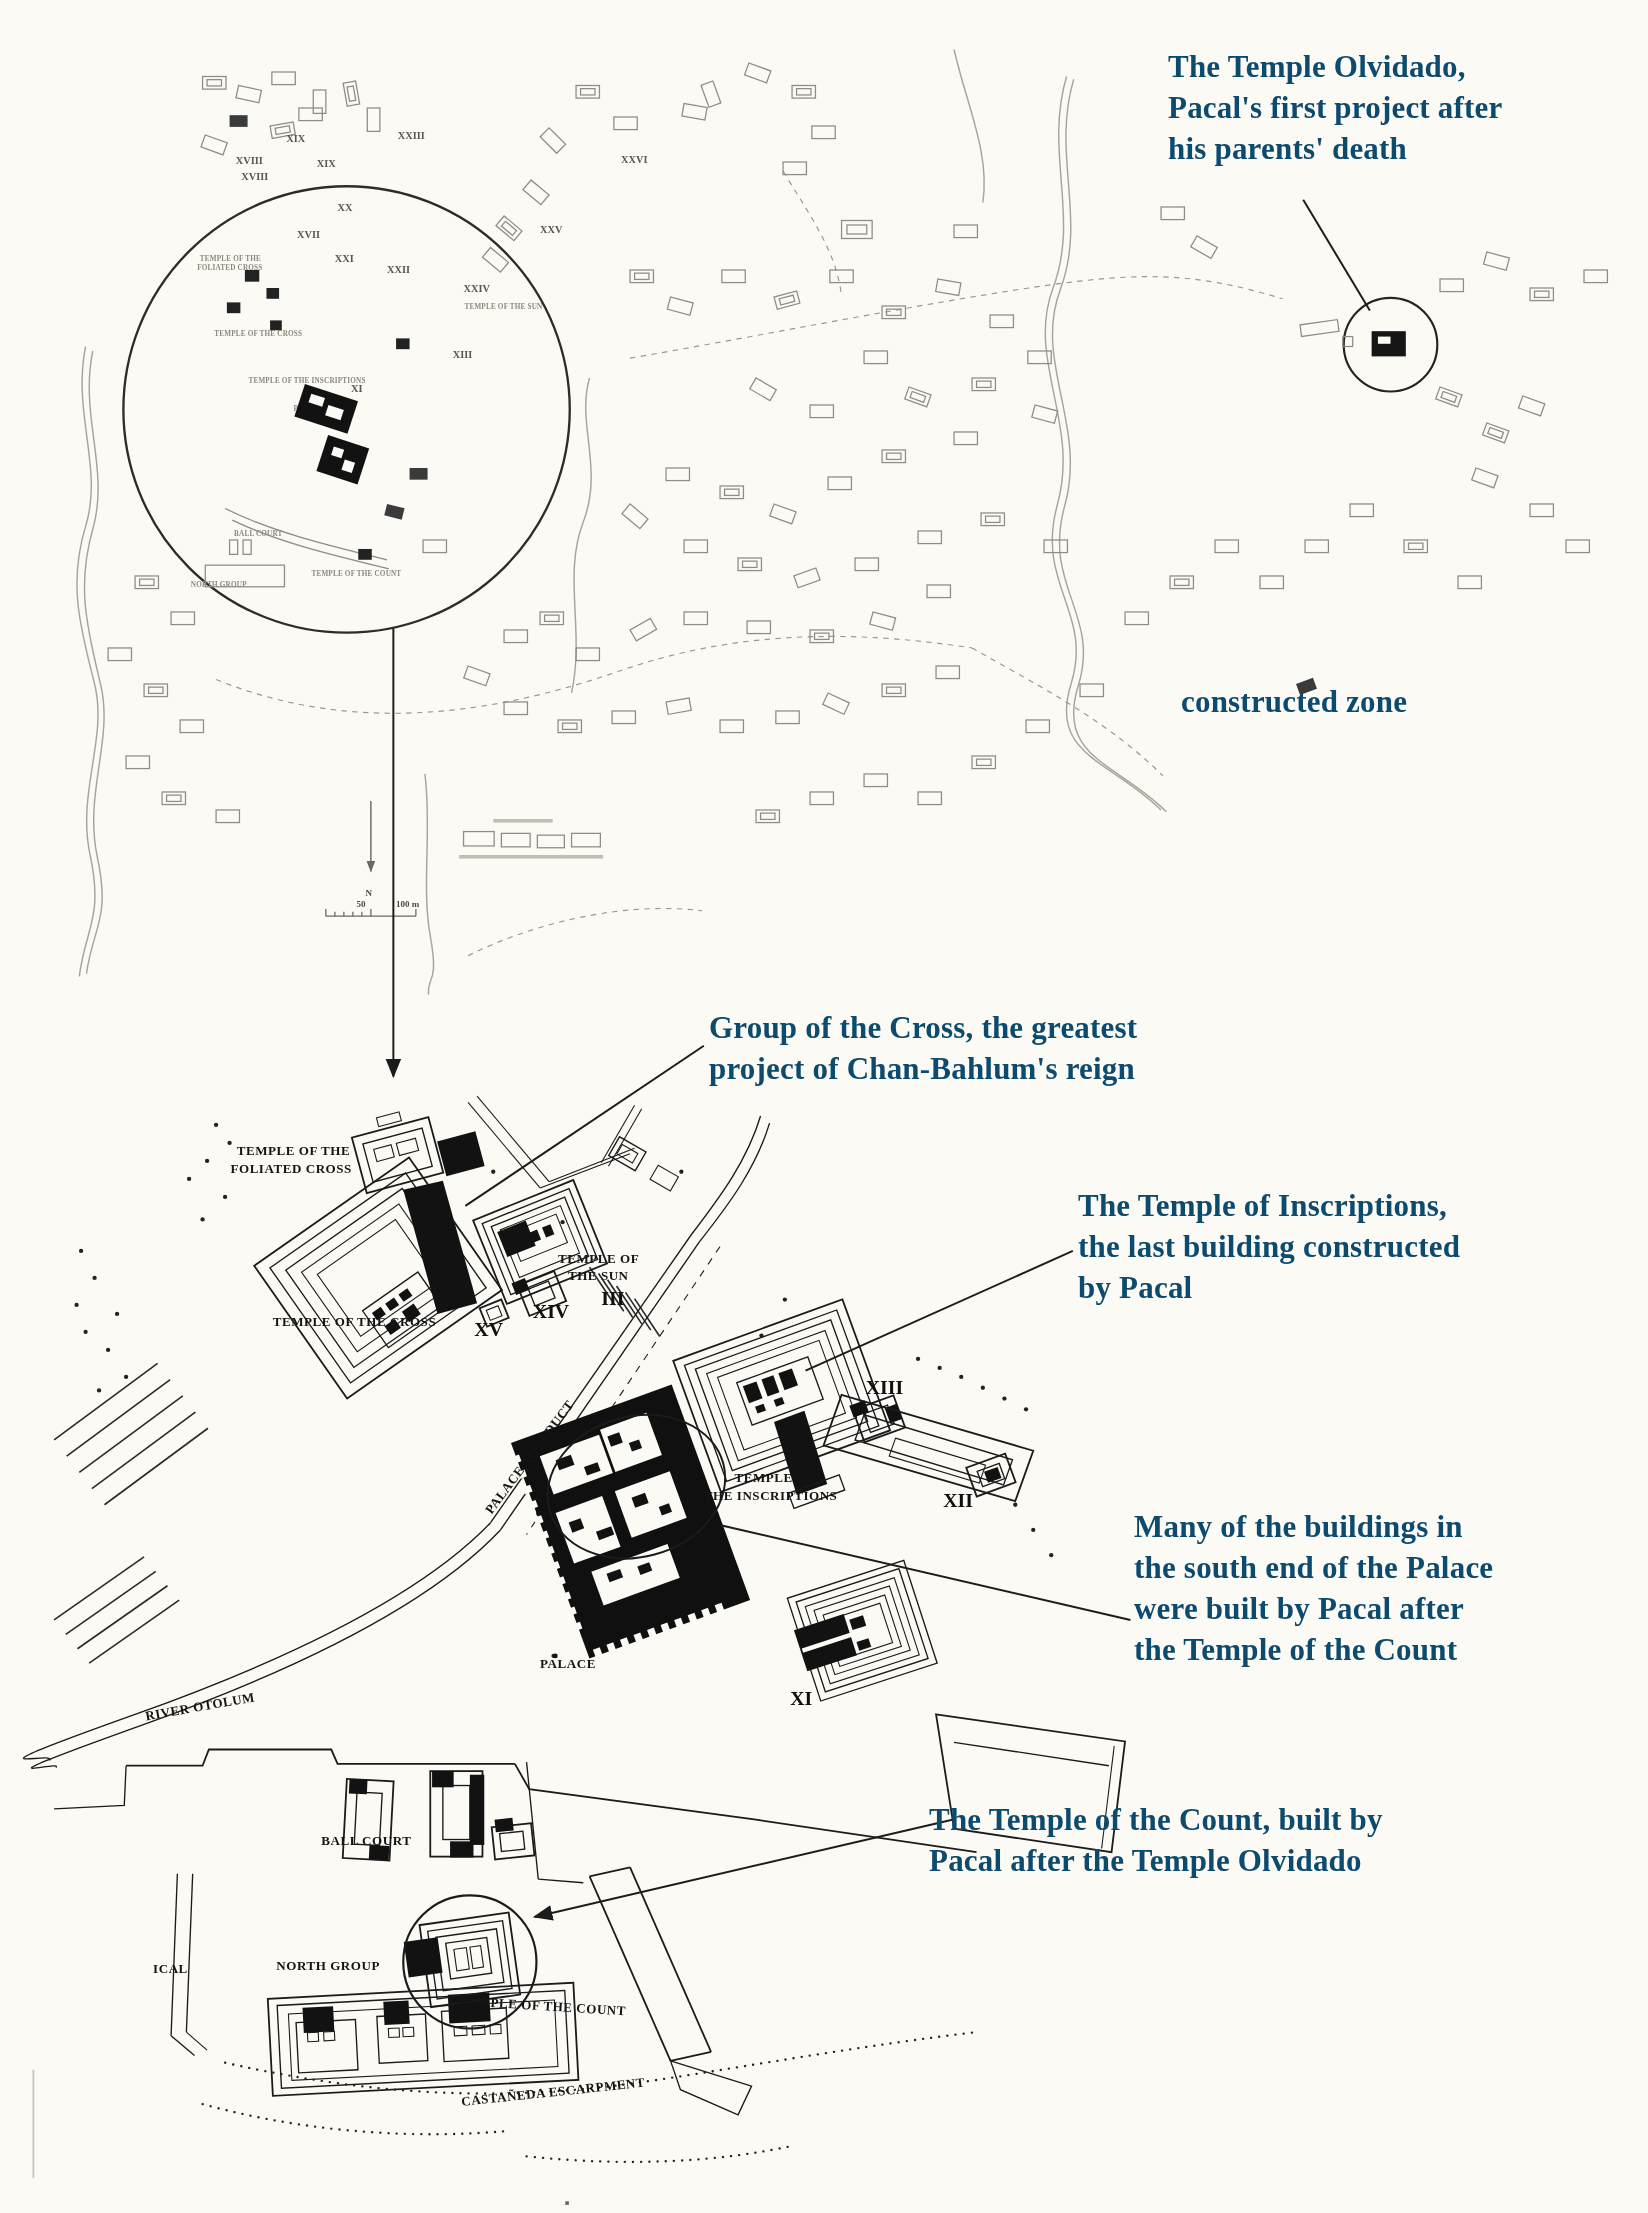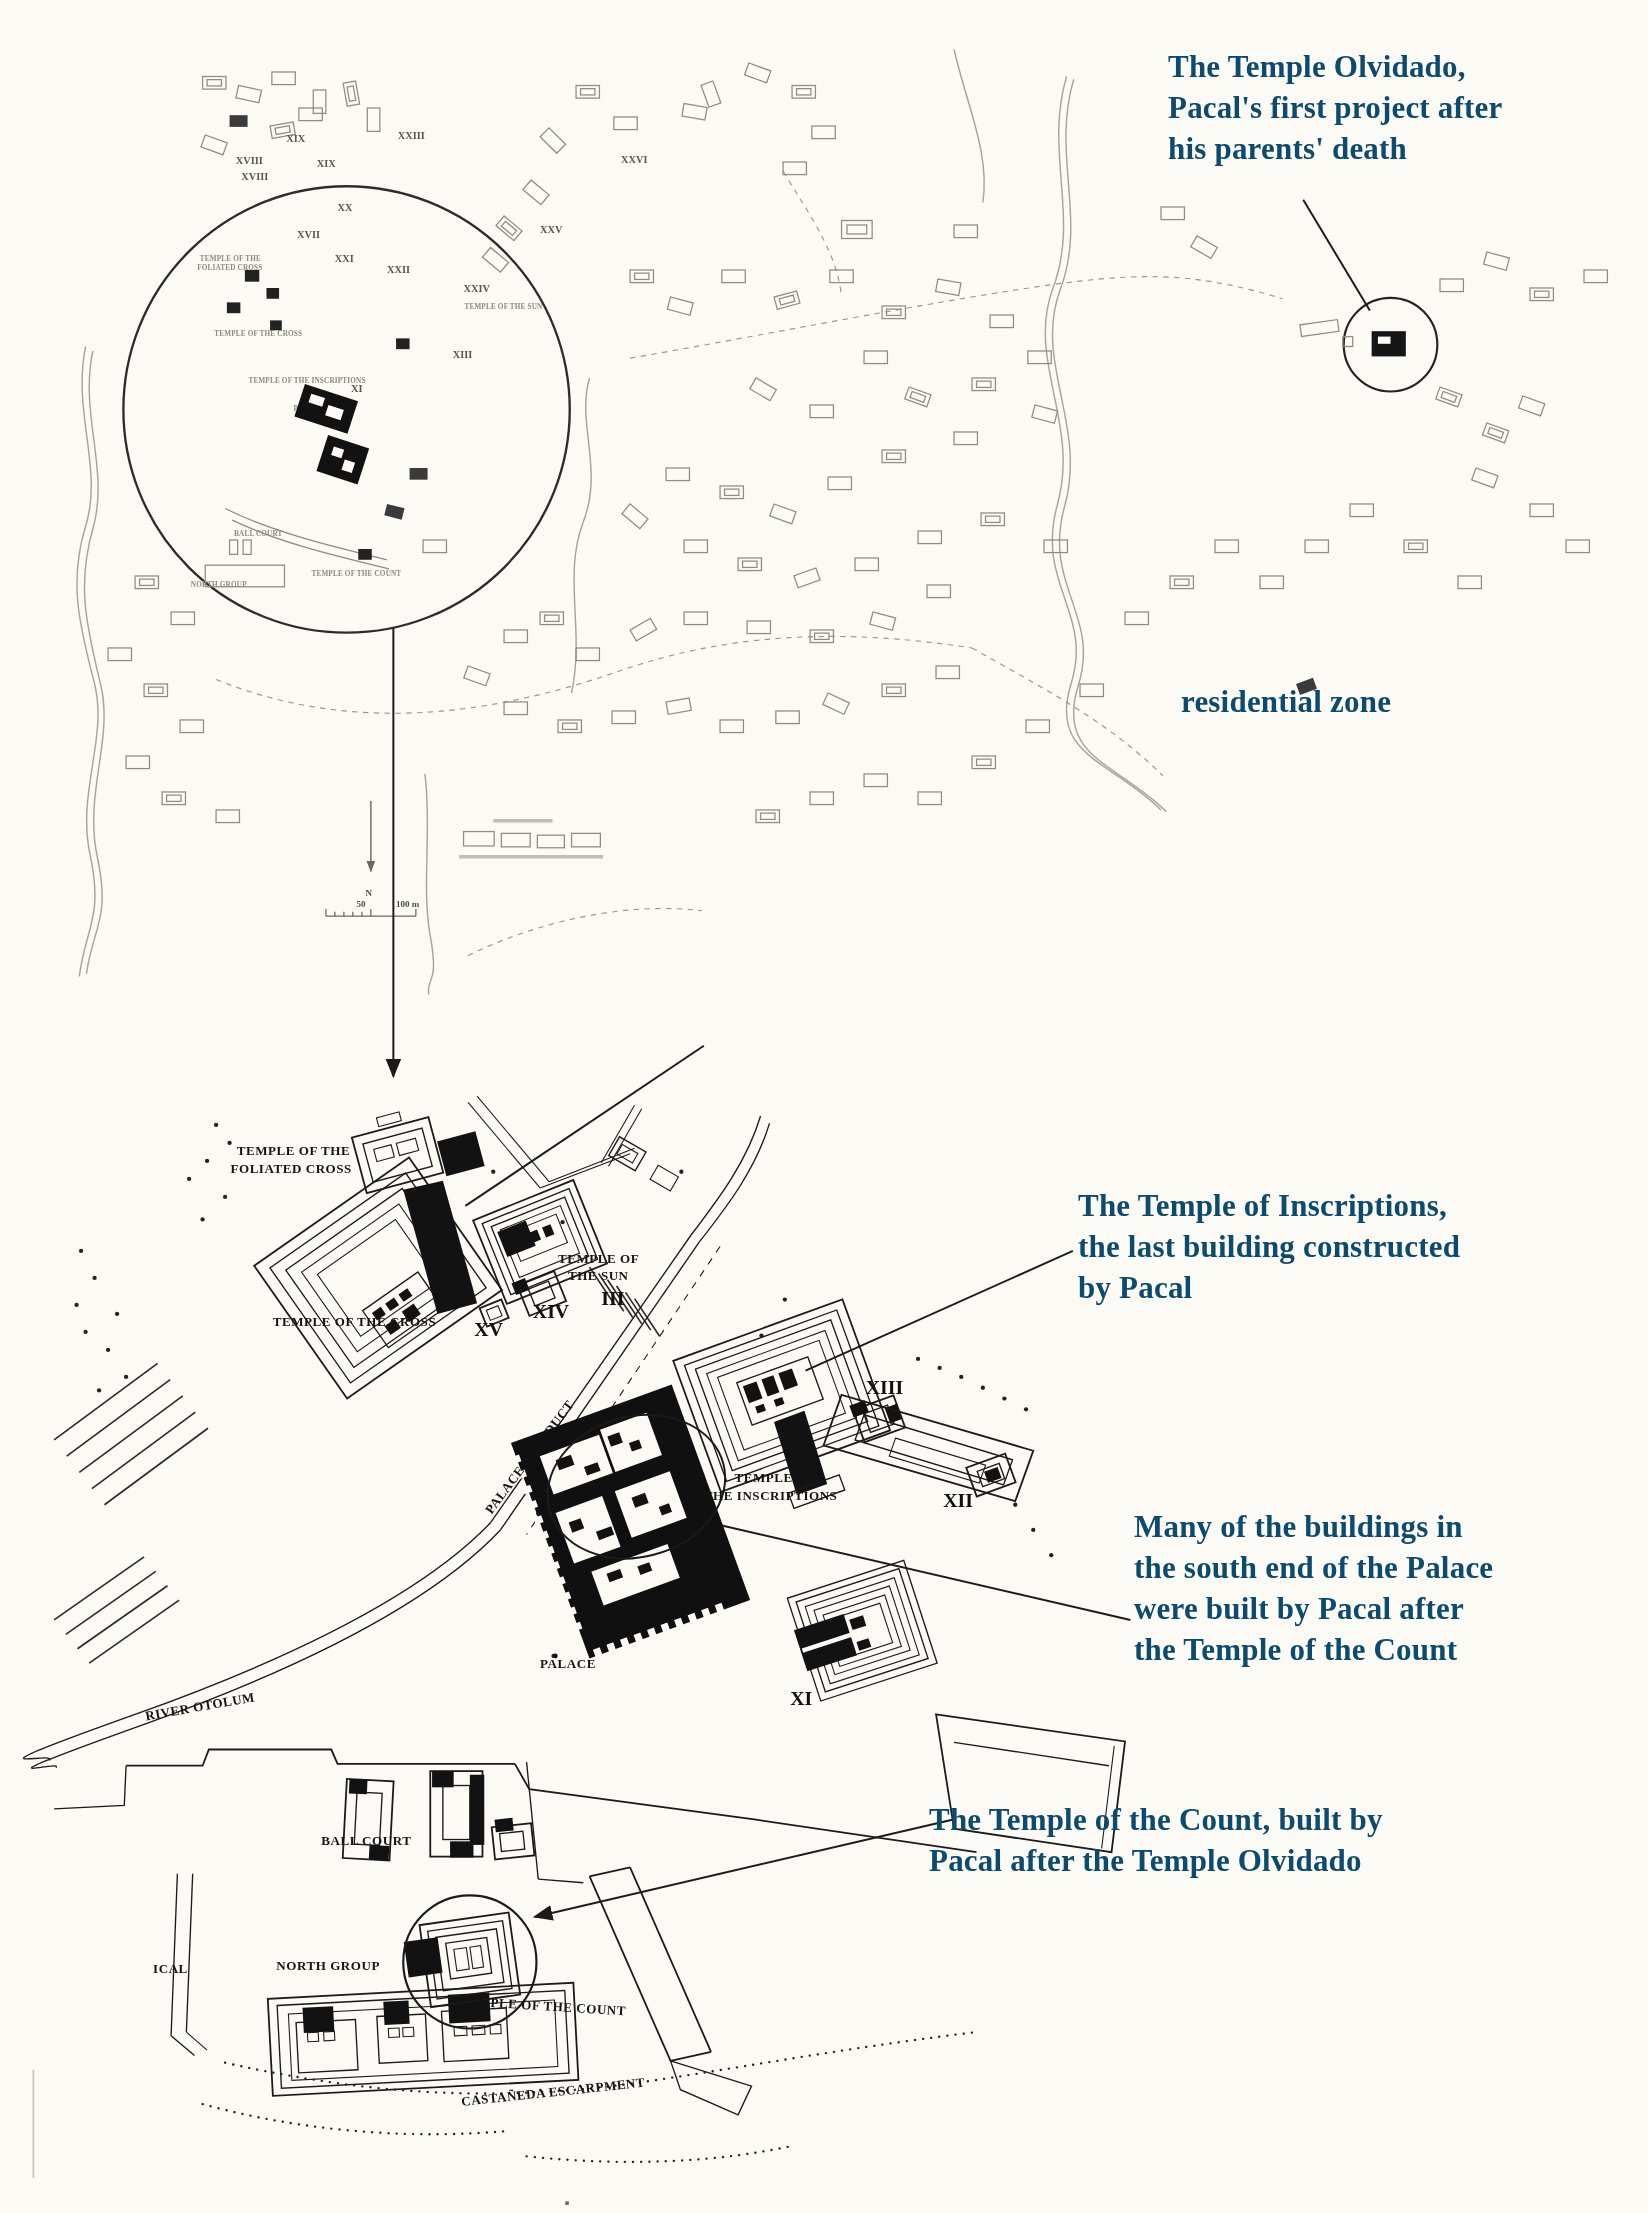--- a/index.html
+++ b/index.html
@@ -623,22 +623,24 @@
   </g>
 
   <line x1="37" y1="2300" x2="37" y2="2420" stroke="#c9c5bb" stroke-width="2"></line>
   <rect x="628" y="2446" width="4" height="4" fill="#6b6862"></rect>
 </svg>
 
 <div class="note" style="left:1168px;top:47px;">The Temple Olvidado,
 Pacal's first project after
 his parents' death</div>
 
-<div class="note" style="left:1181px;top:682px;">residential zone</div>
-
+<div class="note" style="left:1181px;top:682px;">constructed zone</div>
+
+<div class="note" style="left:709px;top:1008px;">Group of the Cross, the  greatest
+project of Chan-Bahlum's reign</div>
 
 <div class="note" style="left:1078px;top:1186px;">The Temple of Inscriptions,
 the last building constructed
 by Pacal</div>
 
 <div class="note" style="left:1134px;top:1507px;">Many of the buildings in
 the south end of the Palace
 were built by Pacal after
 the Temple of the  Count</div>
 

